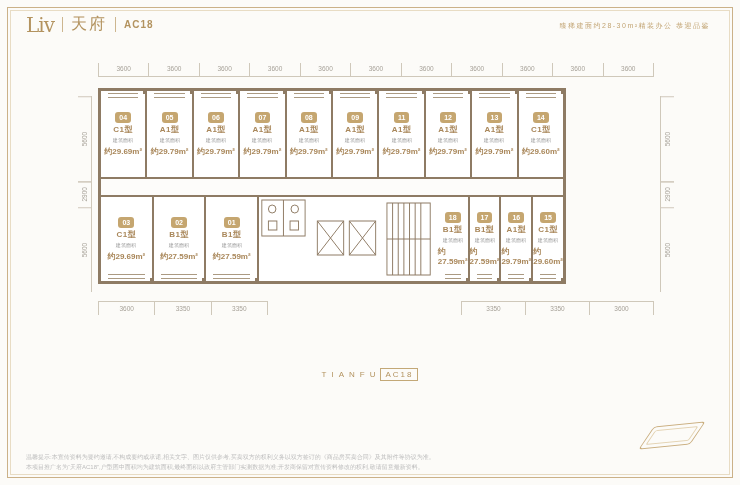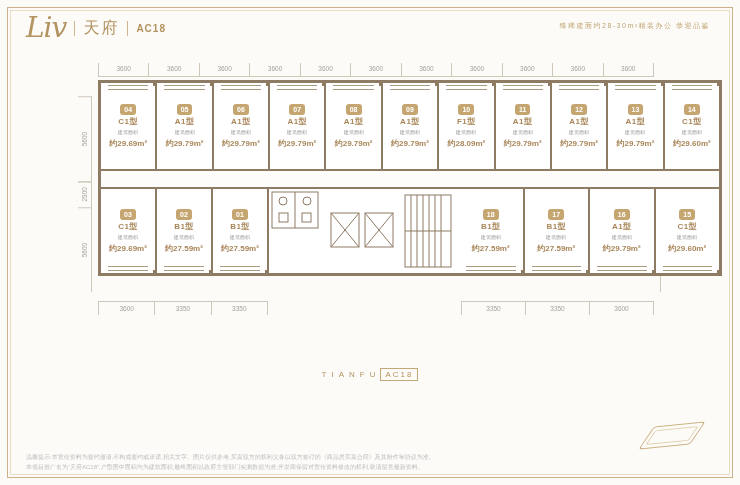--- a/index.html
+++ b/index.html
@@ -5,21 +5,21 @@
   *{margin:0;padding:0;box-sizing:border-box}
   html,body{width:740px;height:485px}
   body{font-family:"Liberation Sans",sans-serif;background:#fff}
   .page{position:relative;width:740px;height:485px;background:#fcfbf8;overflow:hidden}
 
   .frame{position:absolute;inset:7px;border:1px solid #cbb188;pointer-events:none}
   .frame.inner{inset:10px;border-color:#e8dcc4}
 
   
   .logo{position:absolute;top:14px;left:26px;display:flex;align-items:center;color:#b3935f}
-  .logo-script{font-family:"DejaVu Serif",serif;font-style:italic;font-size:28px;line-height:1;letter-spacing:-1px}
+  .logo-script{font-family:"DejaVu Serif",serif;font-size:20px;line-height:1;letter-spacing:-1px}
   .logo-div{width:1px;height:15px;background:#cdb68f;margin:0 8px}
   .logo-name{font-size:16px;letter-spacing:2px}
   .logo-code{font-size:10px;font-weight:700;letter-spacing:1px}
   .tagline{position:absolute;top:21px;right:30px;font-size:7px;color:#c2a473;letter-spacing:1.5px}
 
   
   .hdims{position:absolute;height:14px;display:flex}
   #top-dims{left:98px;top:63px;width:556px}
   #top-dims .dim-seg{border-bottom:1px solid #cfc8ba;line-height:12px}
   #top-dims .dim-seg:last-child{border-right:1px solid #cfc8ba}
@@ -31,21 +31,21 @@
   .dim-seg{flex:1;position:relative;text-align:center;font-size:6.5px;color:#a7a299;border-left:1px solid #cfc8ba}
   .vdims{position:absolute;top:96px;width:14px;height:196px;display:flex;flex-direction:column}
   #left-dims{left:78px;border-right:1px solid #cfc8ba}
   #right-dims{left:660px;border-left:1px solid #cfc8ba}
   .dim-v{writing-mode:vertical-rl;transform:rotate(180deg);display:flex;align-items:center;justify-content:center;font-size:6.5px;color:#a7a299;border-bottom:1px solid #cfc8ba}
   .vdims .dim-v:nth-child(1){flex:86;border-top:1px solid #cfc8ba}
   .vdims .dim-v:nth-child(2){flex:24}
   .vdims .dim-v:nth-child(3){flex:86}
 
   
-  .plan{position:absolute;left:98px;top:80px;width:624px;height:196px;border:3px solid #8e7b64;background:#fff;overflow:hidden}
+  .plan{position:absolute;left:98px;top:88px;width:468px;height:196px;border:3px solid #8e7b64;background:#fff;overflow:hidden}
   .row{display:flex}
   .row.top{height:86px}
   .corridor{height:20px;border-top:2px solid #8e7b64;border-bottom:2px solid #8e7b64;background:#fdfcfa}
   .row.bottom{height:84px}
   .unit{flex:1;position:relative;border-right:2px solid #8e7b64;display:flex;flex-direction:column;align-items:center;justify-content:center;gap:1px;background:#fff}
   .row.top .unit:last-child{border-right:none}
   .br .unit:last-child{border-right:none}
   .row.top .unit::before{content:'';position:absolute;top:2px;left:7px;right:7px;height:3px;border-top:1px solid #ab9a82;border-bottom:1px solid #ab9a82}
   .row.bottom .unit::before{content:'';position:absolute;bottom:2px;left:7px;right:7px;height:3px;border-top:1px solid #ab9a82;border-bottom:1px solid #ab9a82}
   .row.top .unit::after{content:'';position:absolute;top:-2px;right:-4px;width:6px;height:5px;background:#8e7b64}
@@ -160,26 +160,20 @@
     <span class="uarea">约29.79m²</span>
   </div>
 
   <div class="unit">
     <span class="badge">09</span>
     <span class="utype">A1型</span>
     <span class="ucap">建筑面积</span>
     <span class="uarea">约29.79m²</span>
   </div>
 
-  <div class="unit">
-    <span class="badge">10</span>
-    <span class="utype">F1型</span>
-    <span class="ucap">建筑面积</span>
-    <span class="uarea">约28.09m²</span>
-  </div>
 
   <div class="unit">
     <span class="badge">11</span>
     <span class="utype">A1型</span>
     <span class="ucap">建筑面积</span>
     <span class="uarea">约29.79m²</span>
   </div>
 
   <div class="unit">
     <span class="badge">12</span>

